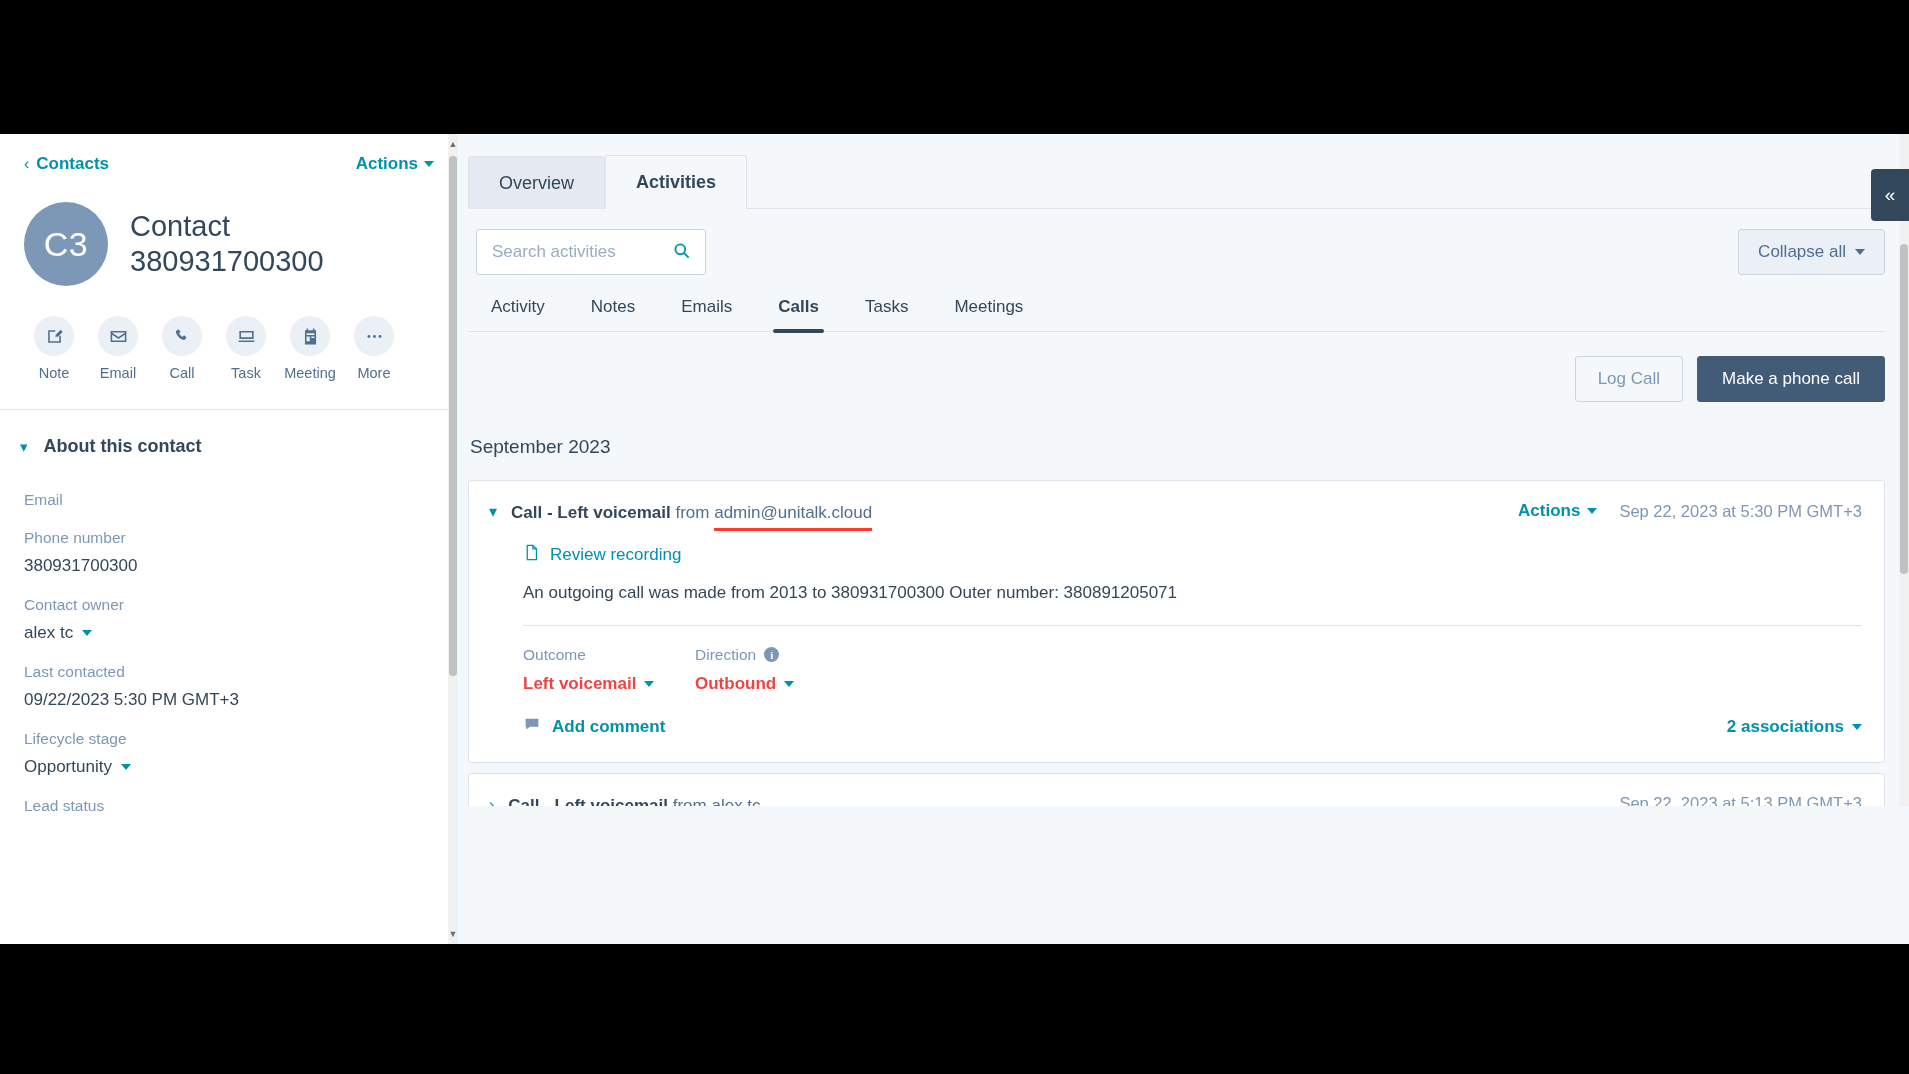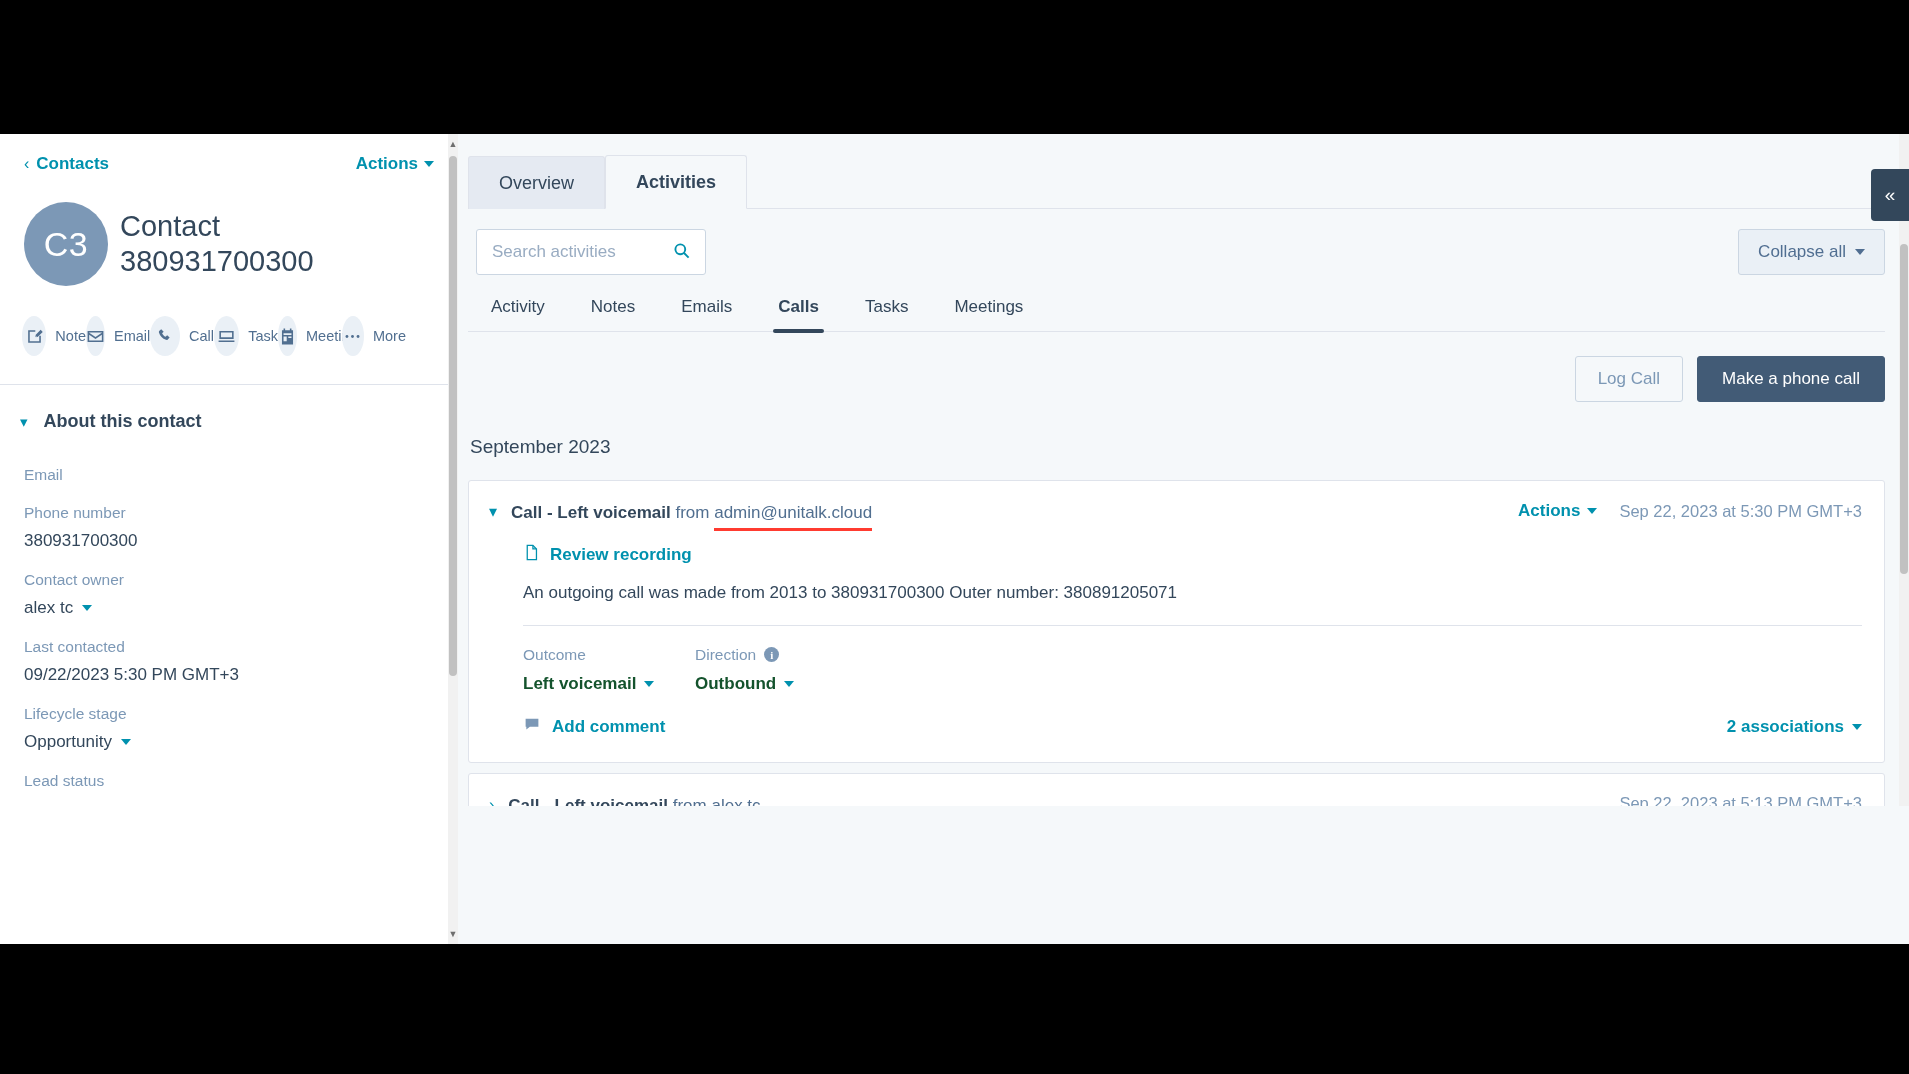--- a/index.html
+++ b/index.html
@@ -43,38 +43,38 @@
   .actions-link {
     color: #0091ae; font-size: 17px; font-weight: bold;
     display: flex; align-items: center; gap: 6px; cursor: pointer;
   }
   .caret-down {
     width: 0; height: 0; border-left: 5px solid transparent;
     border-right: 5px solid transparent; border-top: 6px solid currentColor;
     display: inline-block;
   }
   .identity {
-    display: flex; align-items: center; gap: 12px;
+    display: flex; align-items: center; gap: 22px;
     padding: 28px 24px 0 24px;
   }
   .avatar {
     width: 84px; height: 84px; border-radius: 50%;
     background: #7c98b6; color: #fff;
     display: flex; align-items: center; justify-content: center;
     font-size: 34px; letter-spacing: .5px;
     flex: 0 0 84px;
   }
   .ident-name {
     font-size: 29px; color: #33475b; line-height: 1.22; font-weight: 400;
   }
   .quick-actions {
     display: flex; gap: 0; padding: 30px 22px 0 22px;
   }
   .qa {
-    width: 64px; display: flex; flex-direction: row;
+    width: 64px; display: flex; flex-direction: column;
     align-items: center; gap: 9px; cursor: pointer;
   }
   .qa-circle {
     width: 40px; height: 40px; border-radius: 50%;
     background: #eaf0f6; color: #516f90;
     display: flex; align-items: center; justify-content: center;
   }
   .qa-circle svg { width: 19px; height: 19px; fill: #516f90; }
   .qa-label { font-size: 14.5px; color: #516f90; }
   .sb-divider { height: 1px; background: #dfe3eb; margin-top: 28px; }
@@ -213,40 +213,40 @@
   .card-head-right {
     display: flex; align-items: center; gap: 22px; white-space: nowrap;
   }
   .hd-actions {
     color: #0091ae; font-size: 17px; font-weight: bold;
     display: flex; align-items: center; gap: 7px; cursor: pointer;
   }
   .hd-time { color: #7c98b6; font-size: 16.5px; }
   .rec-link {
     display: flex; align-items: center; gap: 10px;
-    color: #0091ae; font-size: 17px; font-weight: bold;
+    color: #0091ae; font-size: 17px; font-weight: normal;
     padding: 12px 0 0 54px; cursor: pointer;
   }
   .card-body { padding: 16px 22px 0 54px; }
   .body-text { font-size: 17px; color: #33475b; }
   .hr { height: 1px; background: #dfe3eb; margin: 22px 0 0 0; }
   .meta-row { display: flex; gap: 0; padding: 20px 0 0 0; }
   .meta-col { min-width: 172px; }
   .meta-label {
     font-size: 15.5px; color: #7c98b6; margin-bottom: 10px;
     display: flex; align-items: center; gap: 8px;
   }
   .info-dot {
     width: 15px; height: 15px; border-radius: 50%; background: #7c98b6;
     color: #fff; font-size: 11px; font-weight: bold;
     display: inline-flex; align-items: center; justify-content: center;
     font-family: "Liberation Serif", serif;
   }
   .meta-value {
-    font-size: 17px; color: #14532d; font-weight: bold;
+    font-size: 17px; color: #ef4444; font-weight: bold;
     display: flex; align-items: center; gap: 8px; cursor: pointer;
   }
   .meta-value .caret-down { border-top-color: #0091ae; }
   .player {
     display: flex; align-items: center; gap: 14px;
     padding: 26px 0 0 0;
   }
   .play-btn {
     width: 0; height: 0; border-left: 13px solid #7c98b6;
     border-top: 8px solid transparent; border-bottom: 8px solid transparent;

